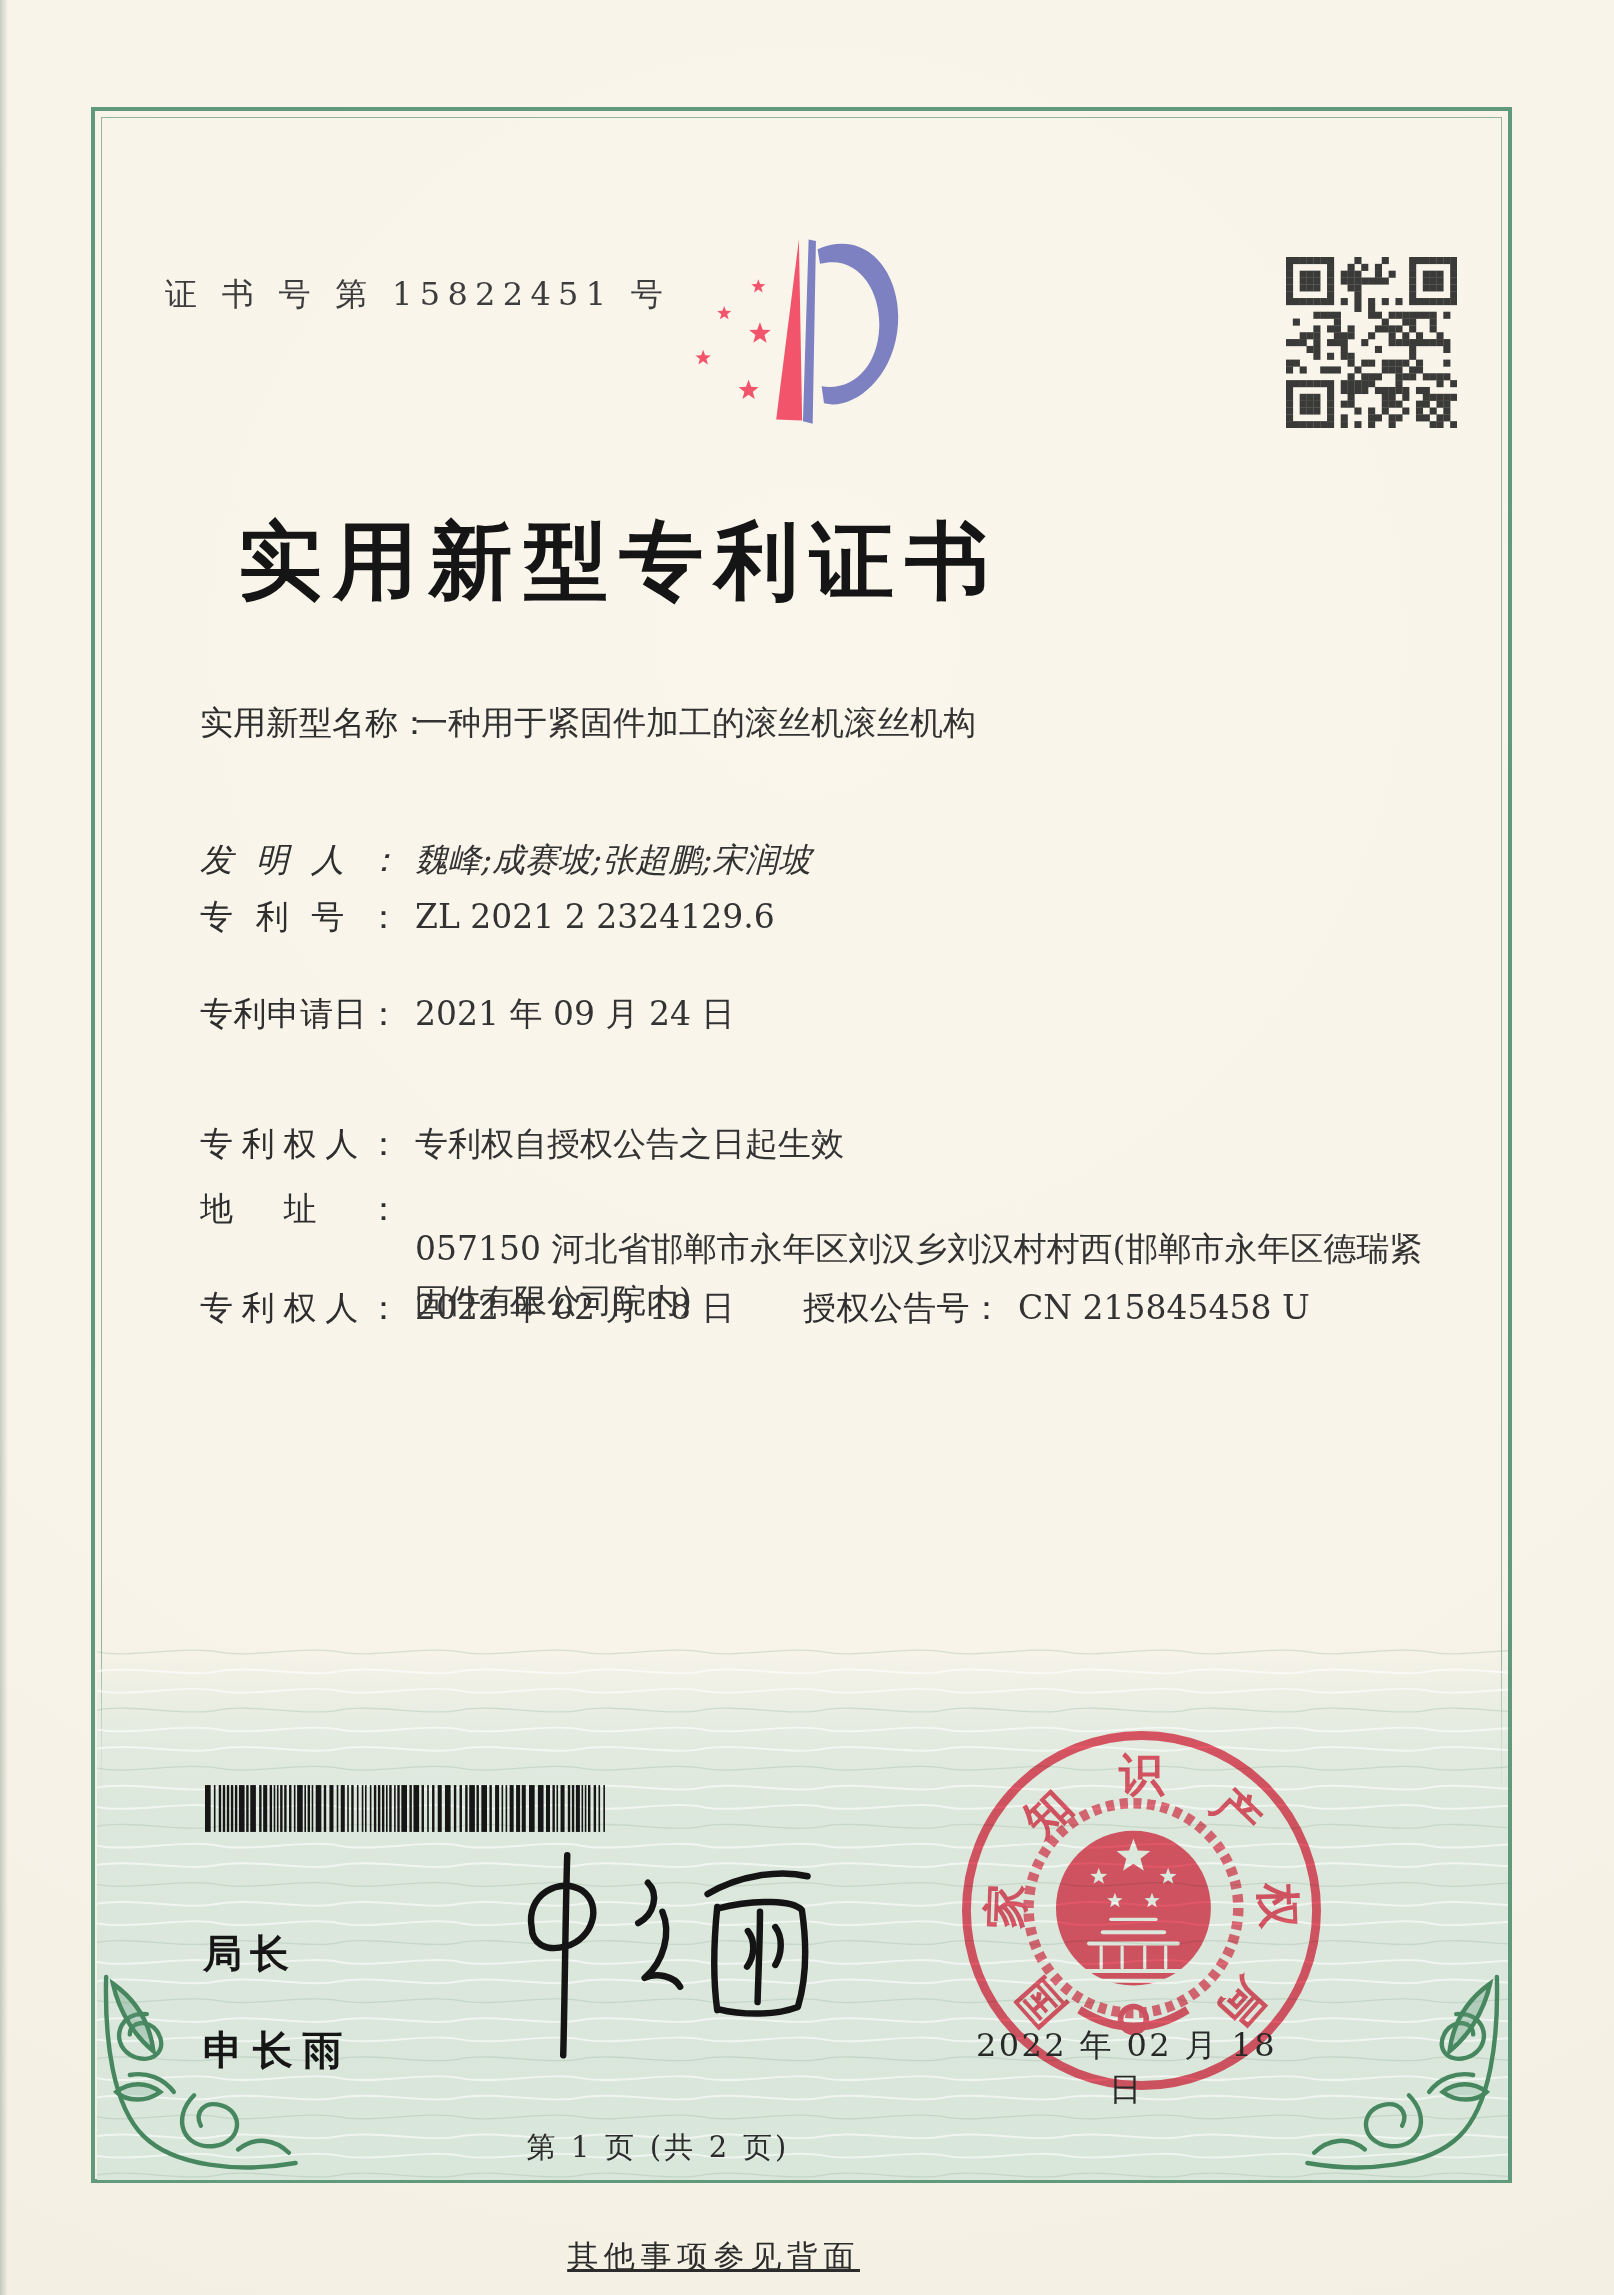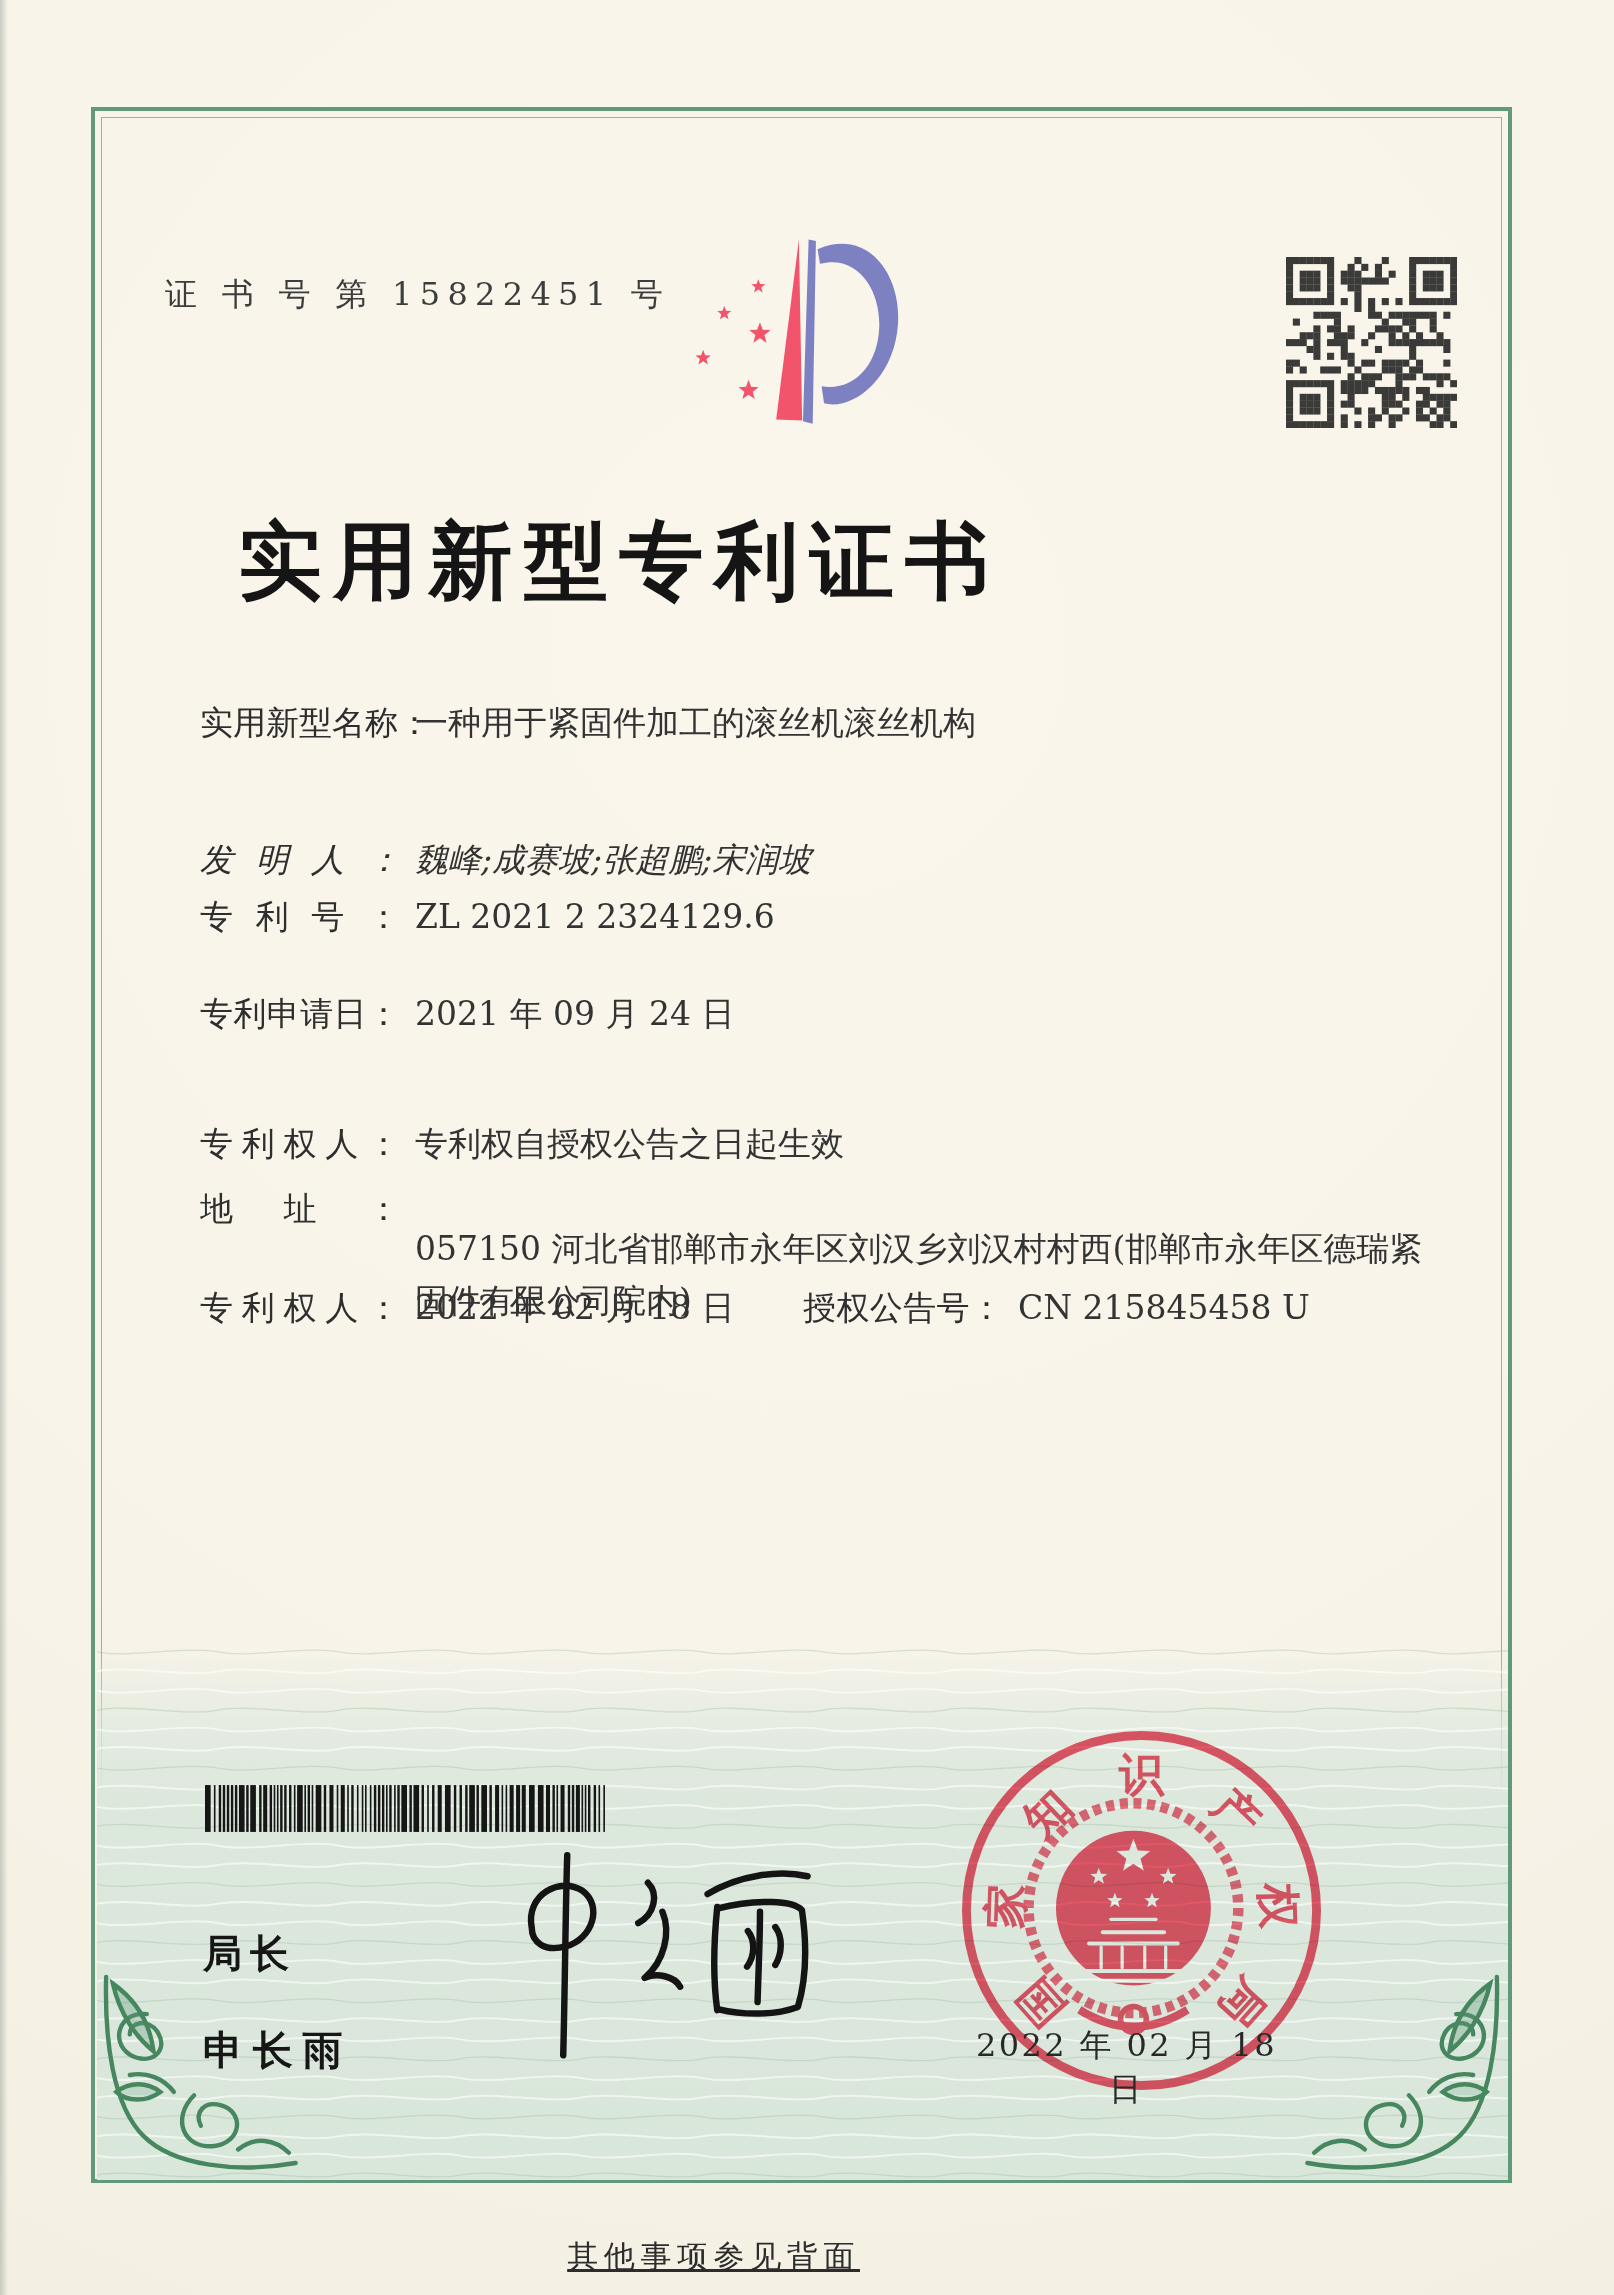--- a/index.html
+++ b/index.html
@@ -590,16 +590,17 @@
         <span class="ring-char" style="transform: translate(-50%, -50%) rotate(-88deg) translateY(-136px); color: rgb(238, 77, 99);">家</span>
         <span class="ring-char" style="transform: translate(-50%, -50%) rotate(-44deg) translateY(-136px); color: rgb(238, 77, 99);">知</span>
         <span class="ring-char" style="transform: translate(-50%, -50%) rotate(0deg) translateY(-136px); color: rgb(238, 77, 99);">识</span>
         <span class="ring-char" style="transform: translate(-50%, -50%) rotate(44deg) translateY(-136px); color: rgb(238, 77, 99);">产</span>
         <span class="ring-char" style="transform: translate(-50%, -50%) rotate(88deg) translateY(-136px); color: rgb(238, 77, 99);">权</span>
         <span class="ring-char" style="transform: translate(-50%, -50%) rotate(132deg) translateY(-136px); color: rgb(238, 77, 99);">局</span>
       </div>
     <div id="seal-date">2022 年 02 月 18 日</div>
   </div>
 
+  <div class="abs" id="page-info">第 1 页 (共 2 页)</div>
   <div class="abs" id="back-note">其他事项参见背面</div>
 
 </div>
 
 
 </body></html>

